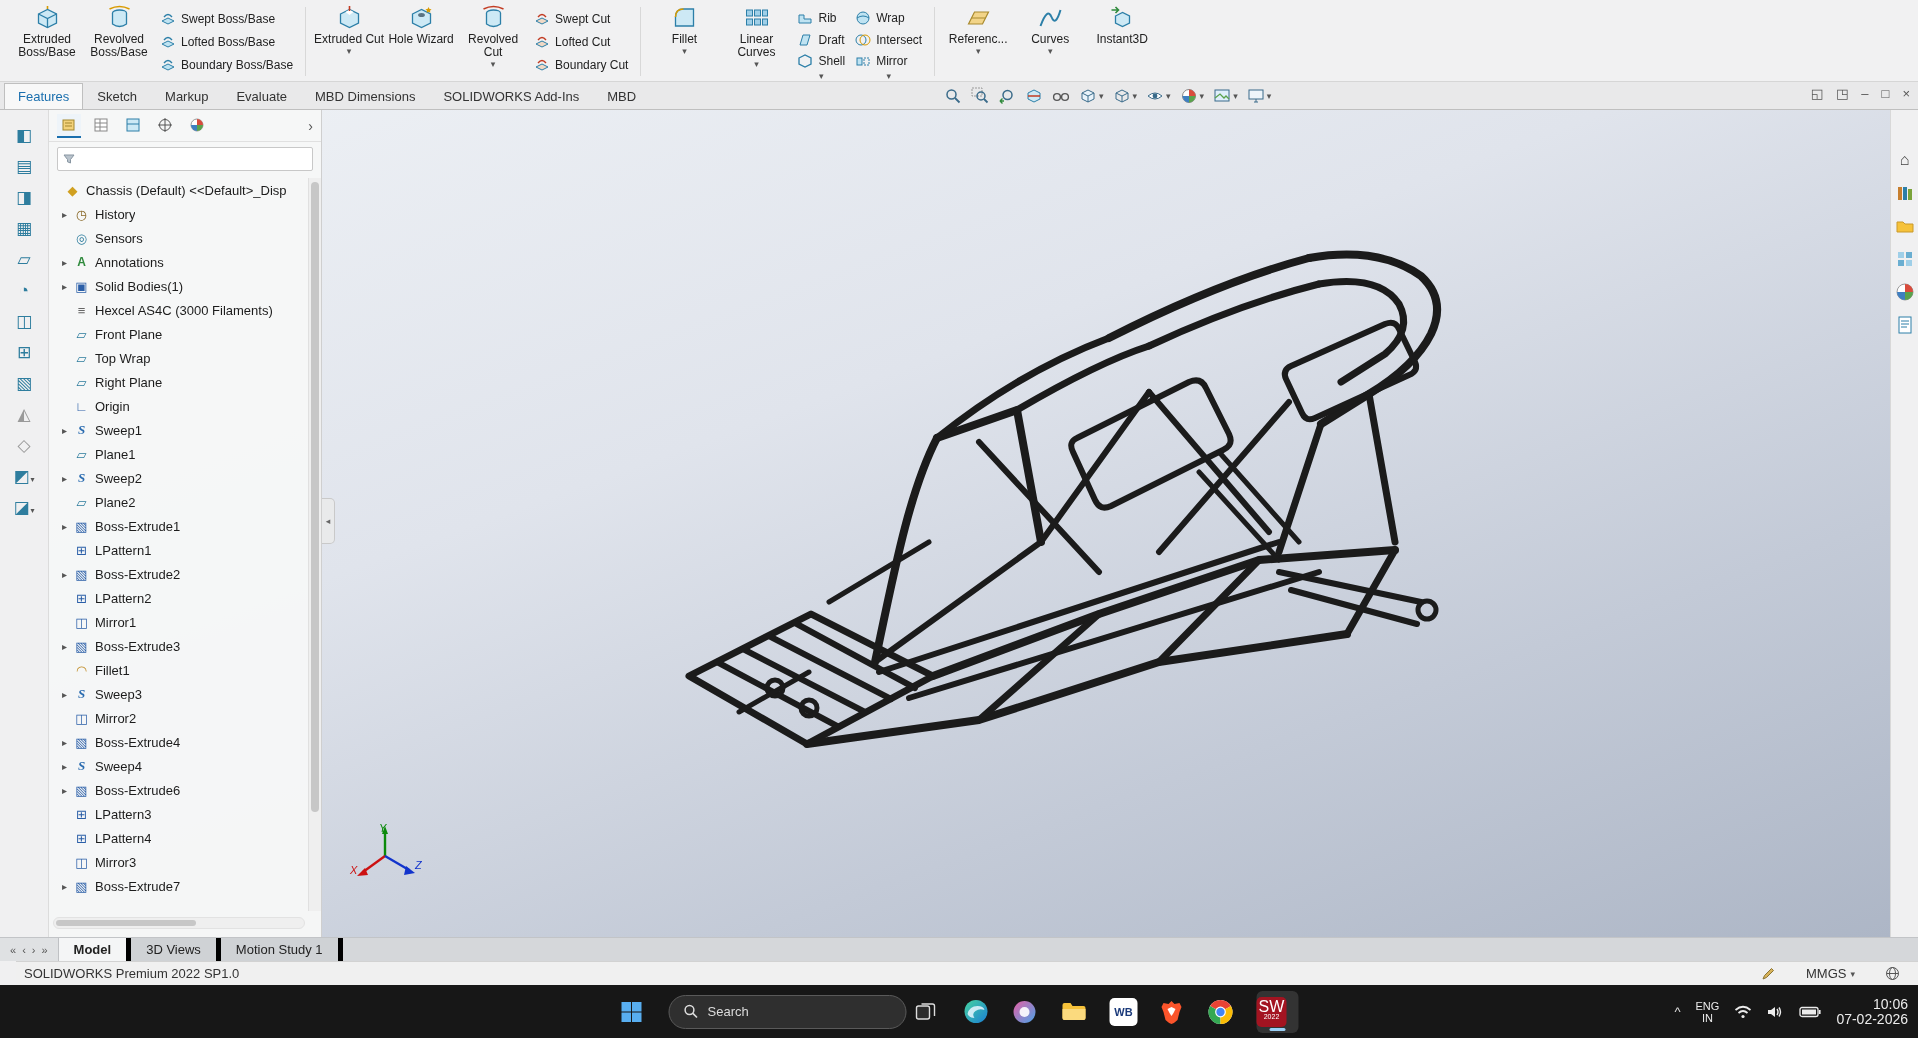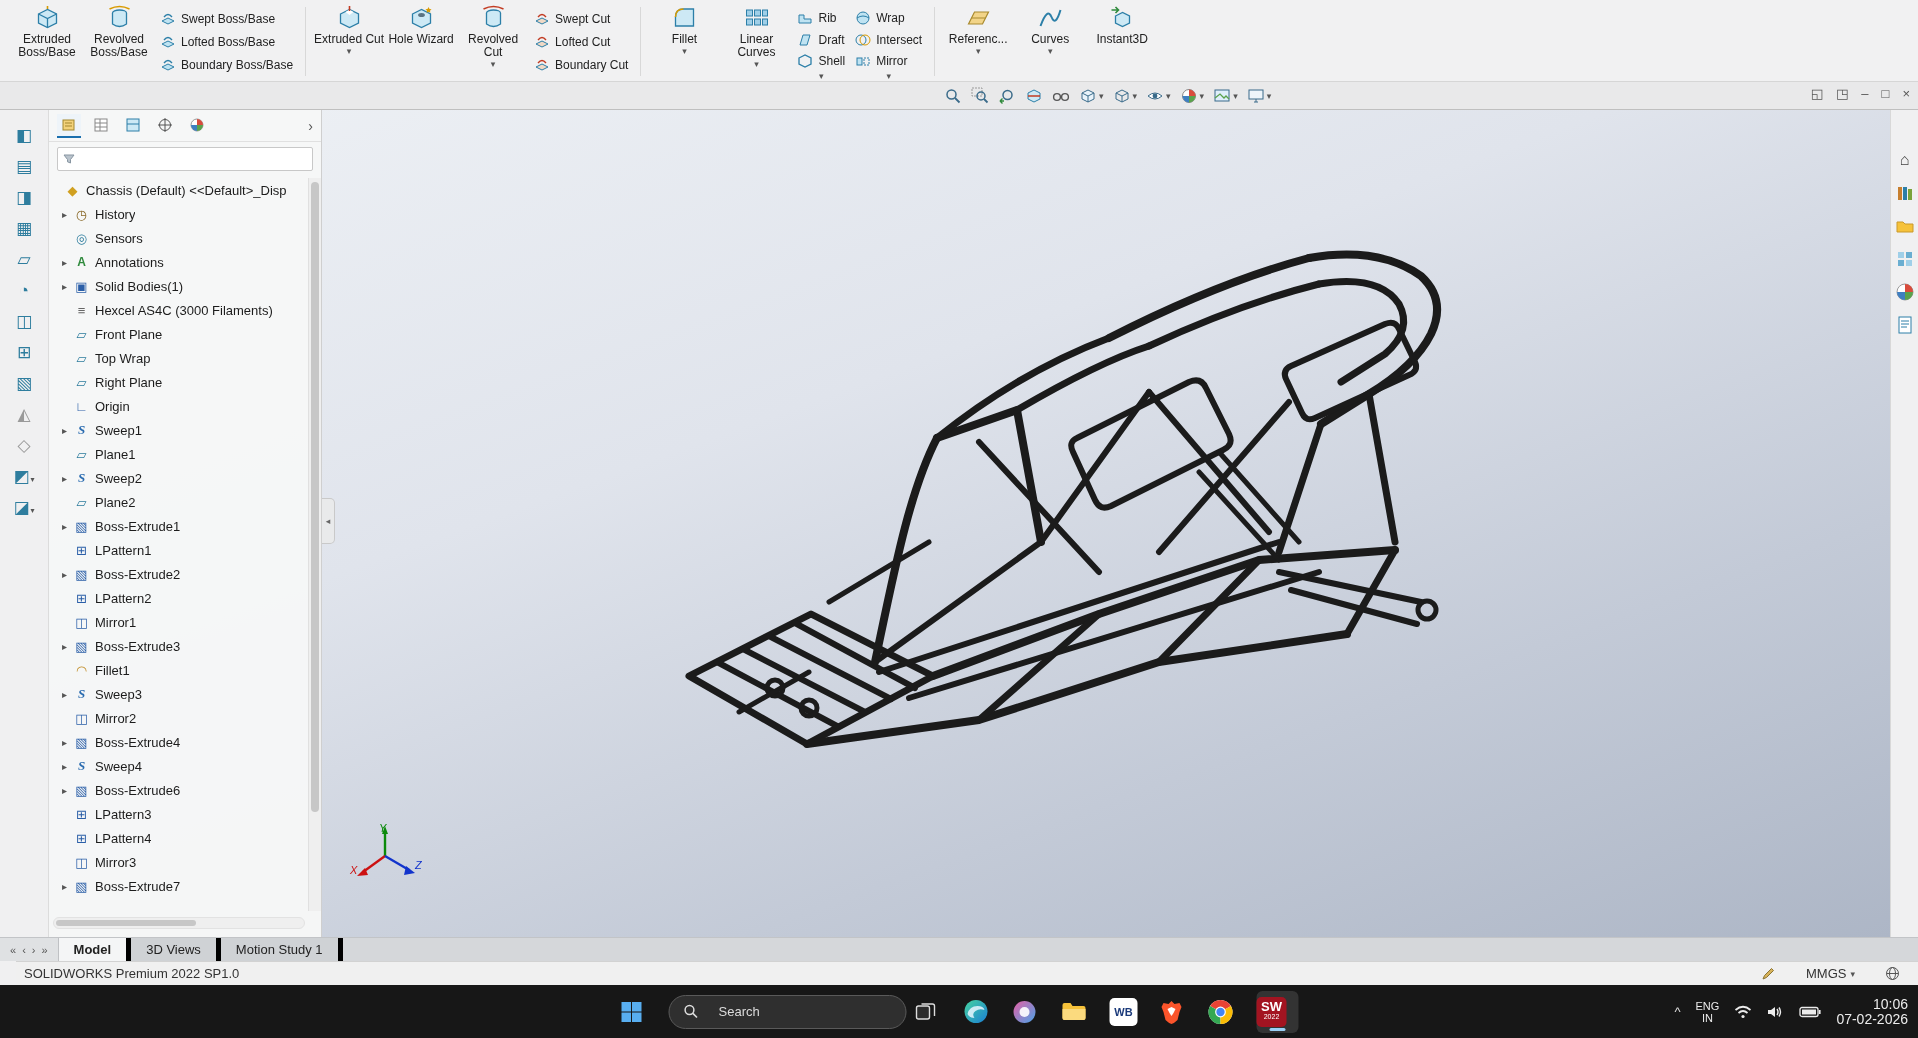--- a/index.html
+++ b/index.html
@@ -81,29 +81,29 @@
   .statusbar{position:absolute;top:961px;left:16px;right:0;height:24px;background:#f0f0f0;border-top:1px solid #d2d2d2;display:flex;align-items:center;padding:0 8px;font-size:13px;color:#333}
   .sbright{margin-left:auto;display:flex;align-items:center;gap:30px;padding-right:10px}
   .sbunits{display:flex;align-items:center;gap:4px}
 
   
   .taskbar{position:absolute;bottom:0;left:0;right:0;height:53px;background:#171717}
   .tbcenter{position:absolute;left:50%;top:0;height:100%;transform:translateX(-50%);display:flex;align-items:center;gap:7px}
   .tbbtn{width:42px;height:42px;display:flex;align-items:center;justify-content:flex-start;border-radius:6px;position:relative}
   .tbbtn.active{background:#333}
   .runbar{position:absolute;bottom:2px;left:50%;transform:translateX(-50%);width:16px;height:3px;border-radius:2px;background:#9ad0f5}
-  .searchpill{width:238px;height:34px;border-radius:17px;background:#2f2f2f;border:1px solid #5a5a5a;display:flex;align-items:center;gap:20px;padding:0 14px;color:#dcdcdc;font-size:13px}
+  .searchpill{width:238px;height:34px;border-radius:17px;background:#2f2f2f;border:1px solid #5a5a5a;display:flex;align-items:center;gap:9px;padding:0 14px;color:#dcdcdc;font-size:13px}
   .tray{position:absolute;right:10px;top:0;height:100%;display:flex;align-items:center;gap:15px;color:#ececec}
   .trayico{display:flex;align-items:center}
   .langblk{font-size:11px;line-height:12px;text-align:center}
   .clockblk{font-size:14px;line-height:15px;text-align:right}
   .chev{font-size:13px;color:#ddd}
   .wbicon{width:28px;height:28px;border-radius:5px;background:#fff;display:flex;align-items:center;justify-content:center;font-weight:bold;font-size:11px;color:#1b3a7a}
   .swicon{width:30px;height:30px;border-radius:5px;background:#a31421;display:flex;flex-direction:column;align-items:center;justify-content:center;color:#fff;line-height:10px}
-  .swicon .sw1{font-size:13px;font-weight:bold}
+  .swicon .sw1{font-size:16px;font-weight:normal}
   .swicon .sw2{font-size:7px}
 </style>
 </head>
 <body>
 
 <div class="ribbon">
   <div class="rgroup">
     <button class="rlarge">
       <svg class="ric" viewBox="0 0 26 26">
           <path d="M13 1 L13 4" stroke="#d99b00" stroke-width="1.6" fill="none"></path>
@@ -287,20 +287,29 @@
       <svg class="ric" viewBox="0 0 26 26">
           <path d="M6 11 L13 7.5 L20 11 L20 18 L13 21.5 L6 18 Z" fill="#cde9f5" stroke="#2c7fa8" stroke-width="1.3"></path>
           <path d="M2 5 L9 5 M6 2 L9 5 L6 8" fill="none" stroke="#2f8a3c" stroke-width="1.6"></path>
         </svg>
       <span class="rlabel">Instant3D</span>
     </button>
   </div>
 </div>
 
 <div class="tabrow">
+  <div class="tabs">
+    <button class="tab active">Features</button>
+    <button class="tab">Sketch</button>
+    <button class="tab">Markup</button>
+    <button class="tab">Evaluate</button>
+    <button class="tab">MBD Dimensions</button>
+    <button class="tab">SOLIDWORKS Add-Ins</button>
+    <button class="tab">MBD</button>
+  </div>
   <div class="headsup">
     <button class="hbtn">
         <svg class="hic" viewBox="0 0 18 18">
           <circle cx="7.5" cy="7.5" r="4.5" stroke="#3a6b8a" fill="none" stroke-width="1.5"></circle>
           <line x1="11" y1="11" x2="15.5" y2="15.5" stroke="#3a6b8a" stroke-width="1.8"></line>
         </svg>
       </button>
     <button class="hbtn">
         <svg class="hic" viewBox="0 0 18 18">
           <rect x="1" y="1" width="10" height="8" fill="none" stroke="#999" stroke-dasharray="2 1"></rect>

